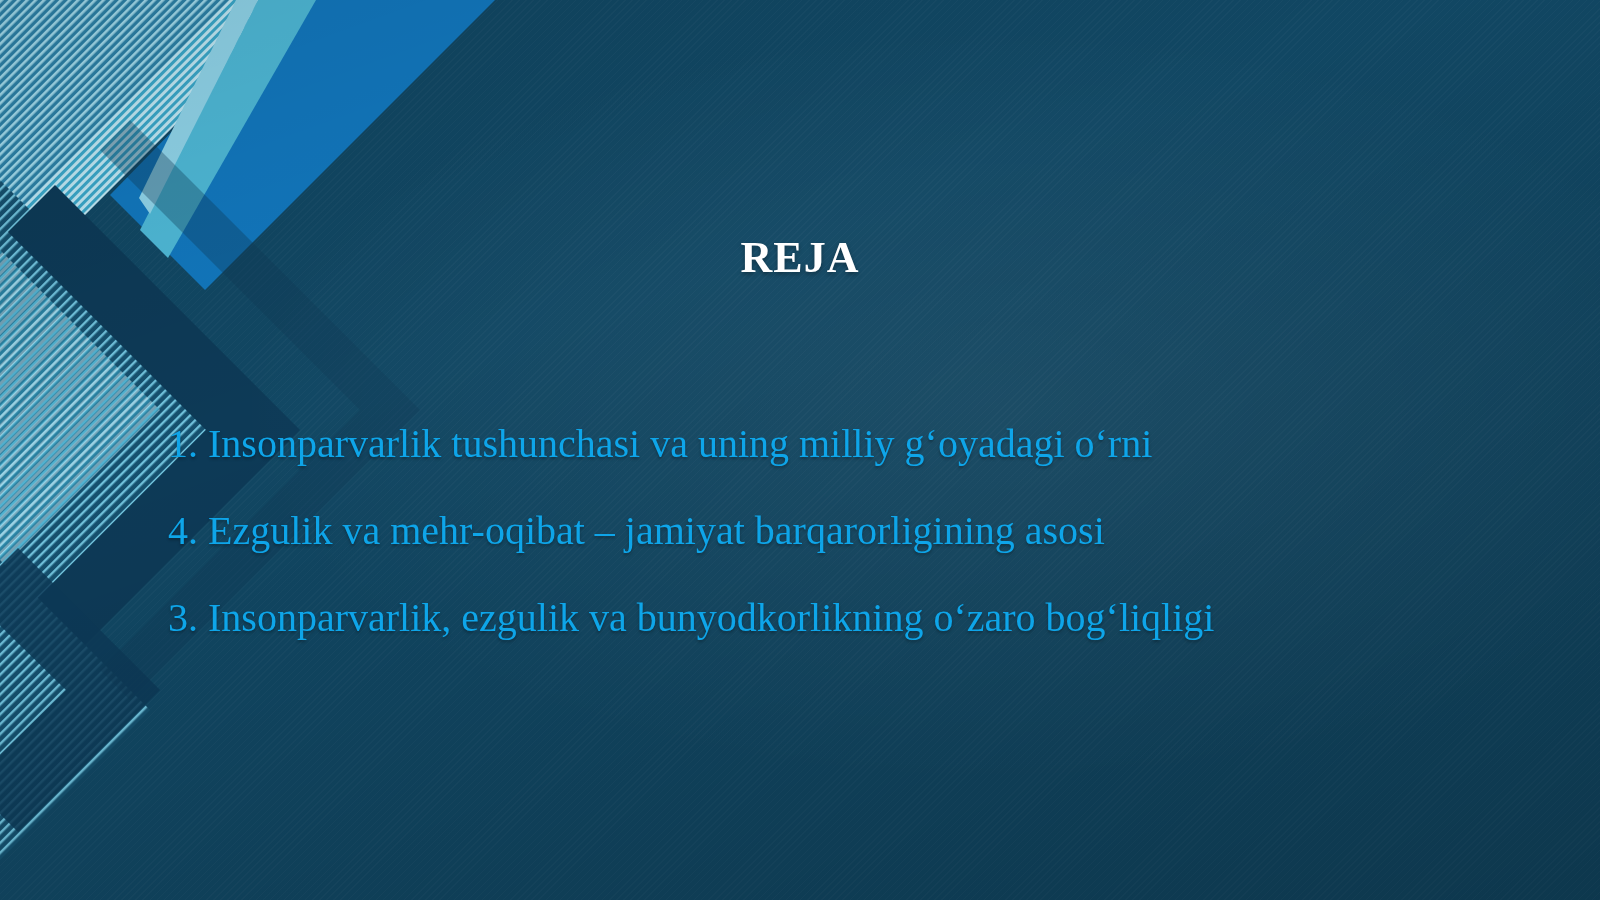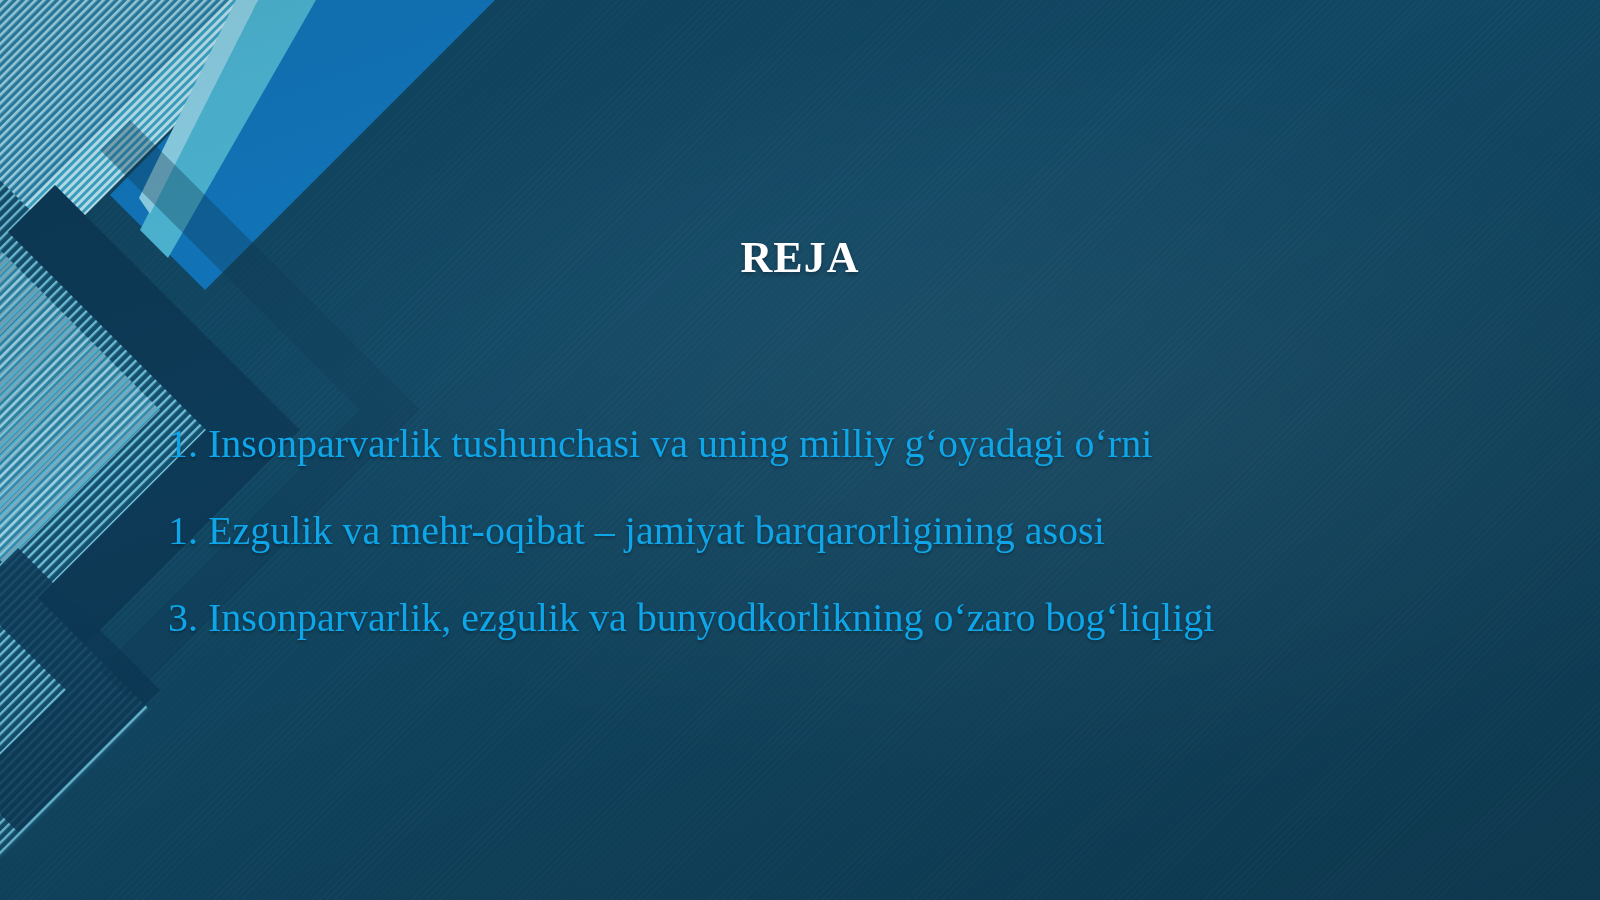--- a/index.html
+++ b/index.html
@@ -131,18 +131,18 @@
     </svg>
   </div>
 
   <div class="vignette"></div>
 
   <div class="content">
     <div class="title">REJA</div>
 
     <div class="body-list">
       <p class="list-item">1. Insonparvarlik tushunchasi va uning milliy g‘oyadagi o‘rni</p>
-      <p class="list-item">1. Ezgulik va mehr-oqibat – jamiyat barqarorligining asosi</p>
+      <p class="list-item">4. Ezgulik va mehr-oqibat – jamiyat barqarorligining asosi</p>
       <p class="list-item">3. Insonparvarlik, ezgulik va bunyodkorlikning o‘zaro bog‘liqligi</p>
     </div>
   </div>
 
 </div>
 
 </body></html>

